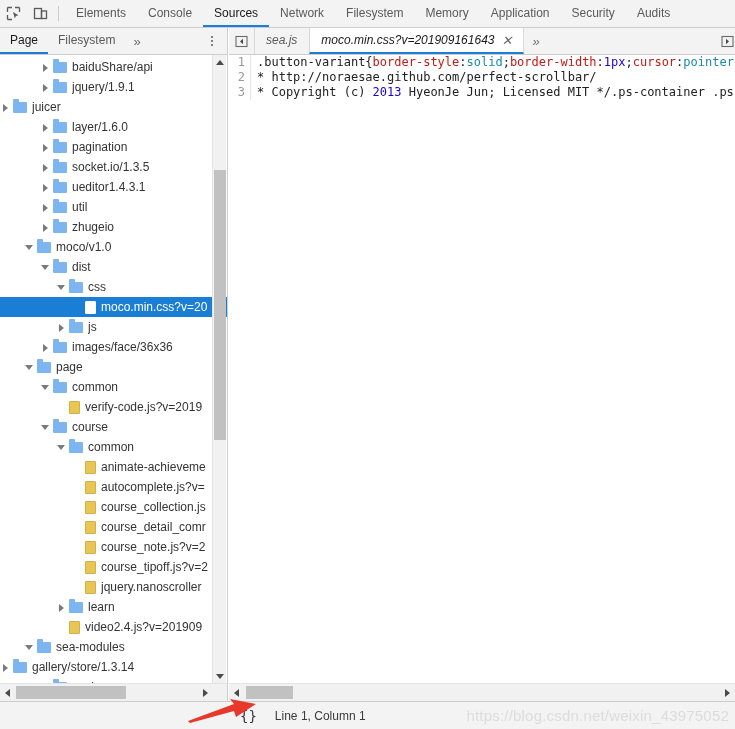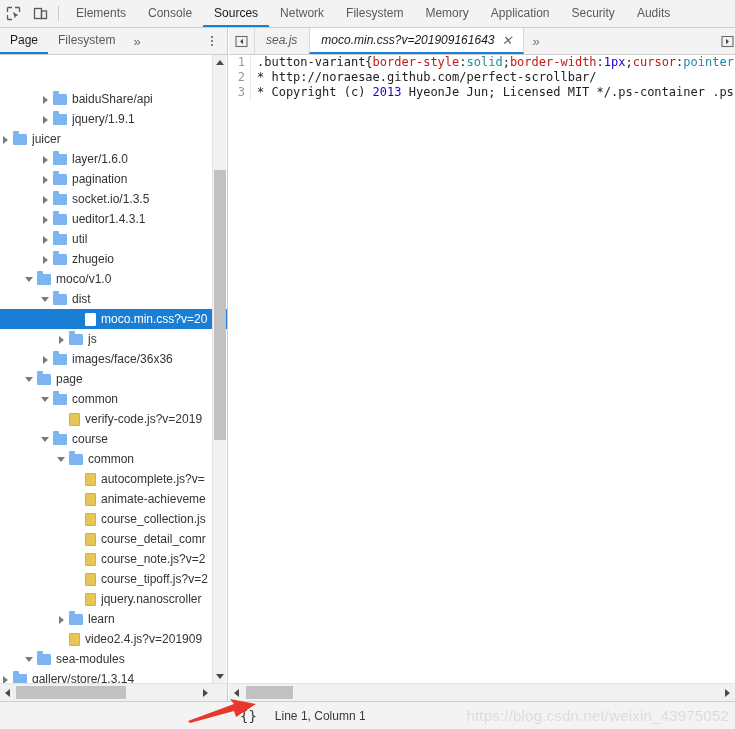--- a/index.html
+++ b/index.html
@@ -52,21 +52,21 @@
   }
   .kebab {
     position: absolute; right: 8px; top: 0; bottom: 0;
     width: 14px; display: flex; flex-direction: column;
     align-items: center; justify-content: center; gap: 2px; cursor: pointer;
   }
   .kebab i { width: 2px; height: 2px; border-radius: 50%; background: #5a5a5a; display:block; }
 
   .tree-wrap {
     position: absolute; top: 27px; left: 0; right: 0; bottom: 18px;
-    overflow: hidden; background: #fff; margin-top: 32px;
+    overflow: hidden; background: #fff;
   }
   .tree { position: relative; padding-top: 2px; }
   .row {
     height: 20px; display: flex; align-items: center;
     white-space: nowrap; cursor: pointer; position: relative;
     padding-right: 4px;
   }
   .row.selected { background: #1a7fd4; color: #fff; }
   .arrow {
     width: 10px; height: 10px; flex: 0 0 10px; margin-right: 3px;
@@ -308,20 +308,25 @@
           <div class="row" style="padding-left: 24px;">
             <span class="arrow open"></span>
             <span class="icon-folder"></span>
             <span class="label">moco/v1.0</span>
           </div>
           <div class="row" style="padding-left: 40px;">
             <span class="arrow open"></span>
             <span class="icon-folder"></span>
             <span class="label">dist</span>
           </div>
+          <div class="row" style="padding-left: 56px;">
+            <span class="arrow open"></span>
+            <span class="icon-folder"></span>
+            <span class="label">css</span>
+          </div>
           <div class="row selected" style="padding-left: 72px;">
             <span class="arrow"></span>
             <span class="icon-file"></span>
             <span class="label">moco.min.css?v=20</span>
           </div>
           <div class="row" style="padding-left: 56px;">
             <span class="arrow closed"></span>
             <span class="icon-folder"></span>
             <span class="label">js</span>
           </div>
@@ -351,26 +356,26 @@
             <span class="label">course</span>
           </div>
           <div class="row" style="padding-left: 56px;">
             <span class="arrow open"></span>
             <span class="icon-folder"></span>
             <span class="label">common</span>
           </div>
           <div class="row" style="padding-left: 72px;">
             <span class="arrow"></span>
             <span class="icon-file js"></span>
+            <span class="label">animate-achieveme</span>
+          </div>
+          <div class="row" style="padding-left: 72px;">
+            <span class="arrow"></span>
+            <span class="icon-file js"></span>
             <span class="label">autocomplete.js?v=</span>
-          </div>
-          <div class="row" style="padding-left: 72px;">
-            <span class="arrow"></span>
-            <span class="icon-file js"></span>
-            <span class="label">animate-achieveme</span>
           </div>
           <div class="row" style="padding-left: 72px;">
             <span class="arrow"></span>
             <span class="icon-file js"></span>
             <span class="label">course_collection.js</span>
           </div>
           <div class="row" style="padding-left: 72px;">
             <span class="arrow"></span>
             <span class="icon-file js"></span>
             <span class="label">course_detail_comr</span>

